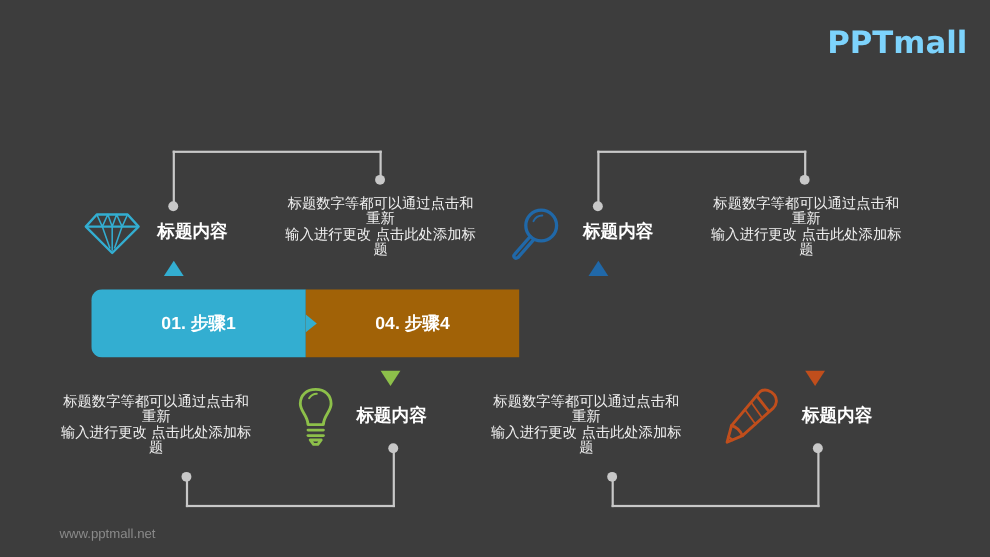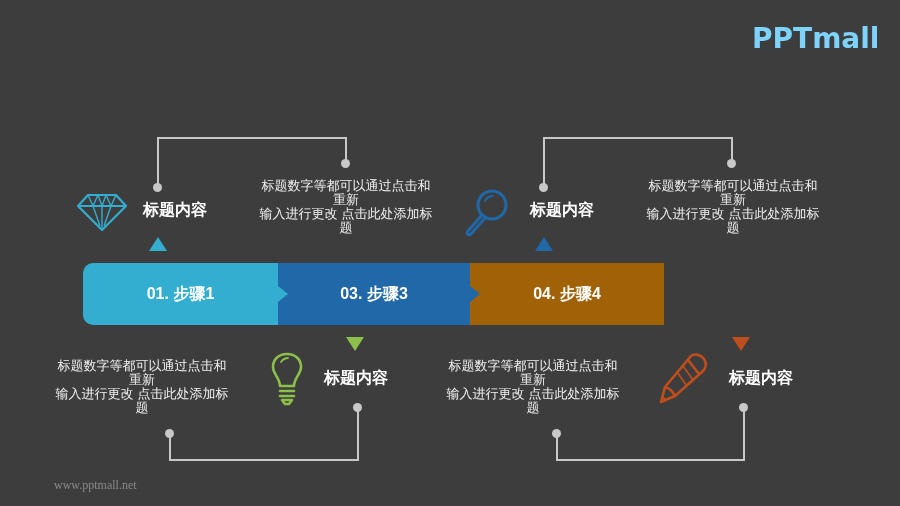--- a/index.html
+++ b/index.html
@@ -1,43 +1,39 @@
 <!DOCTYPE html>
 <html><head>
 <meta charset="utf-8">
 <style>
   html,body{margin:0;padding:0;}
   body{width:900px;height:506px;background:#3d3d3d;position:relative;overflow:hidden;font-family:"DejaVu Sans","Liberation Sans",sans-serif;}
   .abs{position:absolute;}
   .logo{left:752px;top:22px;font-family:"DejaVu Sans",sans-serif;font-size:28px;font-weight:bold;color:#7dd3fc;letter-spacing:0px;}
-  .url{left:54px;top:478px;font-size:12px;color:#8a8a8a;font-family:Liberation Serif, serif;}
+  .url{left:54px;top:478px;font-size:12px;color:#8a8a8a;font-family:Liberation Sans, sans-serif;}
   .bar{left:62px;top:263px;width:647px;height:62px;border-radius:10px;overflow:hidden;display:flex;margin-left:21px;}
   .seg{position:relative;height:100%;display:flex;align-items:center;justify-content:center;color:#fff;font-weight:bold;font-size:16px;font-family:"Liberation Sans","DejaVu Sans",sans-serif;}
   .seg .notch{position:absolute;right:-10px;top:23px;width:0;height:0;border-top:8px solid transparent;border-bottom:8px solid transparent;z-index:2;}
   .title{font-size:16px;font-weight:bold;color:#fff;}
   .desc{font-size:13px;color:#f0f0f0;line-height:14px;text-align:center;width:180px;}
   .line{background:#c8c8c8;}
   .dot{width:9px;height:9px;border-radius:50%;background:#c8c8c8;}
   .tri-up{width:0;height:0;border-left:9px solid transparent;border-right:9px solid transparent;border-bottom:14px solid;}
   .tri-down{width:0;height:0;border-left:9px solid transparent;border-right:9px solid transparent;border-top:14px solid;}
 </style>
 </head>
 <body>
 
 <div class="abs logo">PPTmall</div>
 <div class="abs url">www.pptmall.net</div>
 
 <div class="abs bar">
   <div class="seg" style="width:195px;background:#33aed1;">
     <span>01. 步骤1</span>
     <div class="notch" style="border-left:10px solid #33aed1;"></div>
-  </div>
-  <div class="seg" style="width:192px;background:#2068a8;">
-    <span>03. 步骤3</span>
-    <div class="notch" style="border-left:10px solid #2068a8;"></div>
   </div>
   <div class="seg" style="width:194px;background:#a16207;">
     <span>04. 步骤4</span>
   </div>
 </div>
 
 <div class="abs line" style="left:157px;top:137px;width:2px;height:50px;"></div>
 <div class="abs line" style="left:157px;top:137px;width:190px;height:2px;"></div>
 <div class="abs line" style="left:345px;top:137px;width:2px;height:26px;"></div>
 <div class="abs dot" style="left:153px;top:183px;"></div>

